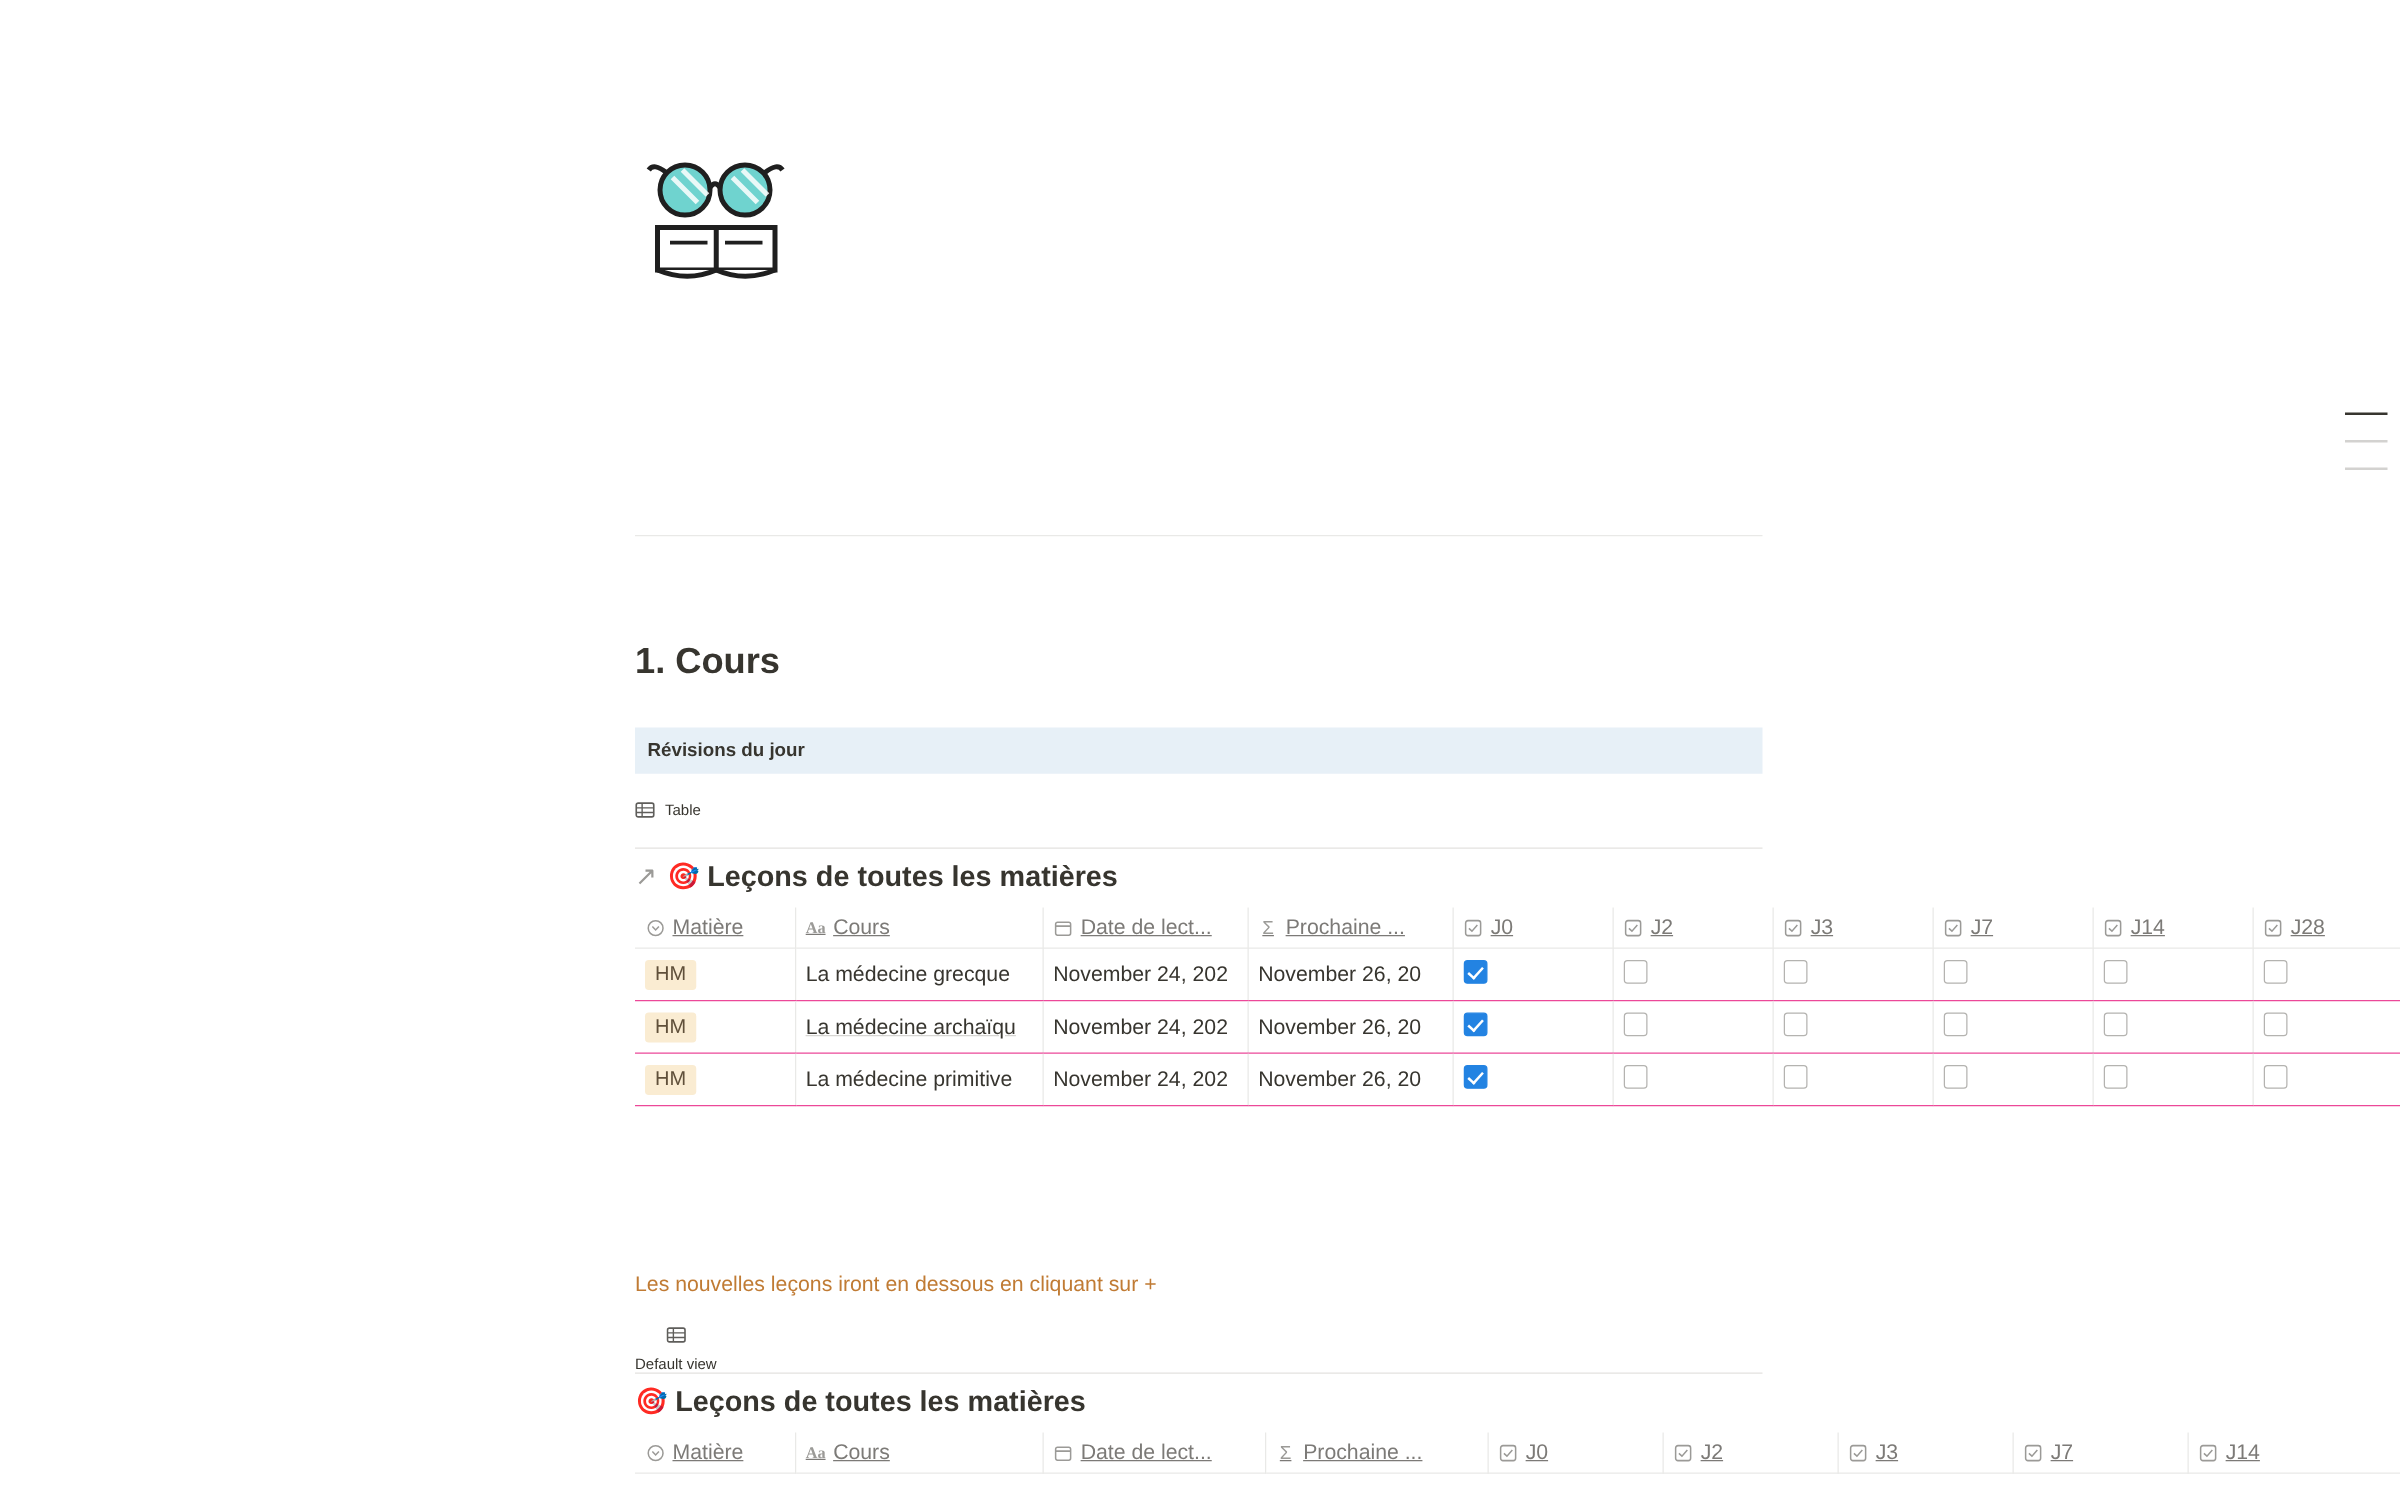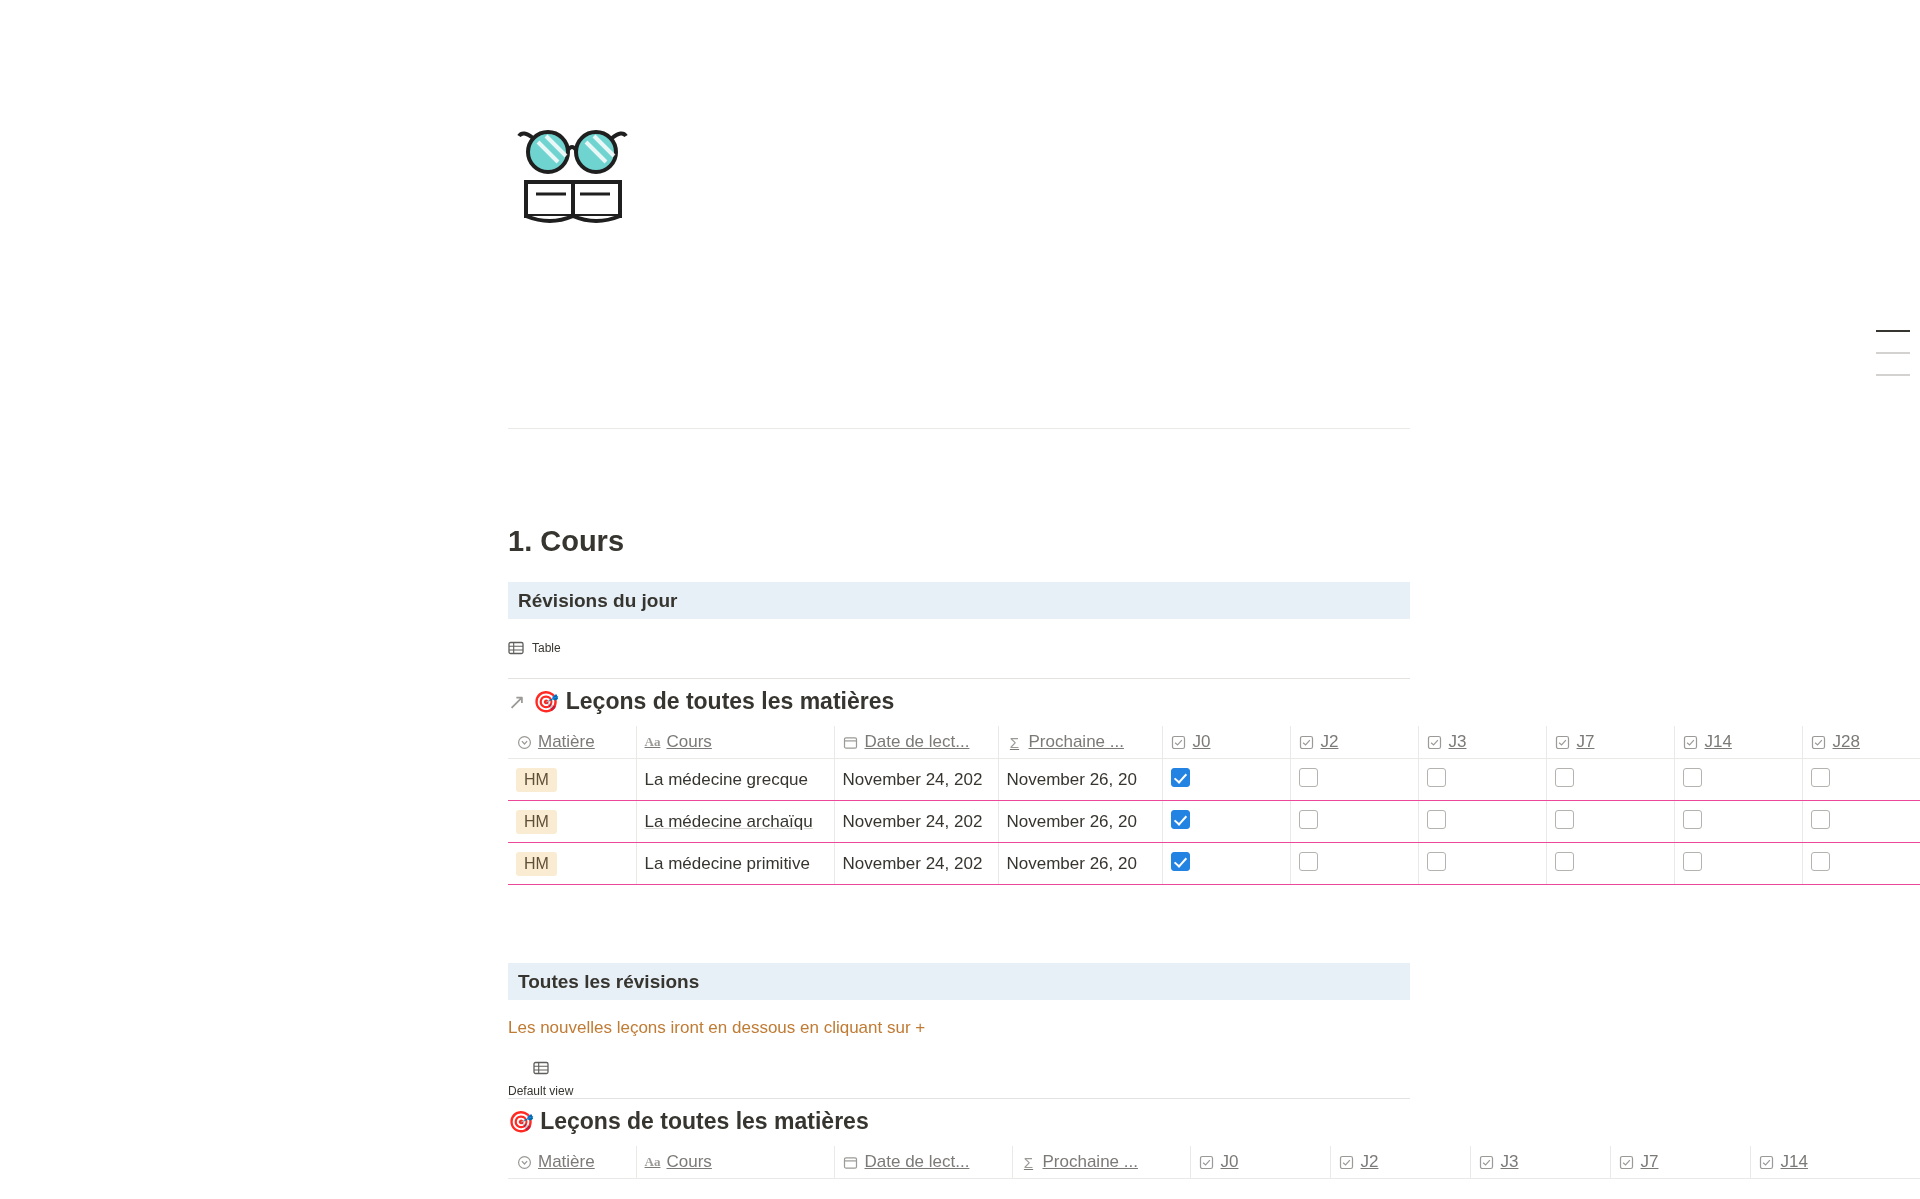--- a/index.html
+++ b/index.html
@@ -53,21 +53,21 @@
   
   .band {
     position: absolute;
     left: 508px;
     width: 902px;
     height: 37px;
     background: #e7f0f7;
     display: flex;
     align-items: center;
     padding-left: 10px;
-    font-size: 19px;
+    font-size: 15px;
     font-weight: bold;
     color: #37352f;
   }
   .note-text {
     position: absolute;
     left: 508px;
     font-size: 17px;
     color: #c07b34;
   }
   
@@ -235,21 +235,21 @@
   </div>
 
   <div class="title-rule"></div>
 
   <div class="scroll-marks">
     <i class="m1"></i>
     <i class="m2"></i>
     <i class="m3"></i>
   </div>
 
-  <div class="h2" style="top:525px;text-align:right;">1. Cours</div>
+  <div class="h2" style="top:513px;text-align:right;">1. Cours</div>
 
   <div class="band" style="top:582px;">
     <span>Révisions du jour</span>
   </div>
 
   <div class="view-tab" style="top:640px;">
     <span class="grid-icon">
       <svg width="16" height="16" viewBox="0 0 16 16">
         <rect x="1" y="2.5" width="14" height="11" fill="none" stroke="#5f5e5b" stroke-width="1.3" rx="1.5"></rect>
         <path d="M1 6.3 H15 M1 10 H15 M5.7 2.5 V13.5" stroke="#5f5e5b" stroke-width="1.1"></path>
@@ -415,23 +415,20 @@
         <td><span class="cb checked"></span></td>
         <td><span class="cb"></span></td>
         <td><span class="cb"></span></td>
         <td><span class="cb"></span></td>
         <td><span class="cb"></span></td>
         <td><span class="cb"></span></td>
       </tr>
     </tbody>
   </table>
 
-  <div class="band" style="top:963px;">
-    <span>Toutes les révisions</span>
-  </div>
 
   <div class="note-text" style="top:1018px;">Les nouvelles leçons iront en dessous en cliquant sur +</div>
 
   <div class="view-tab" style="top:1060px;flex-direction:column;">
     <span class="grid-icon">
       <svg width="16" height="16" viewBox="0 0 16 16">
         <rect x="1" y="2.5" width="14" height="11" fill="none" stroke="#5f5e5b" stroke-width="1.3" rx="1.5"></rect>
         <path d="M1 6.3 H15 M1 10 H15 M5.7 2.5 V13.5" stroke="#5f5e5b" stroke-width="1.1"></path>
       </svg>
     </span>

